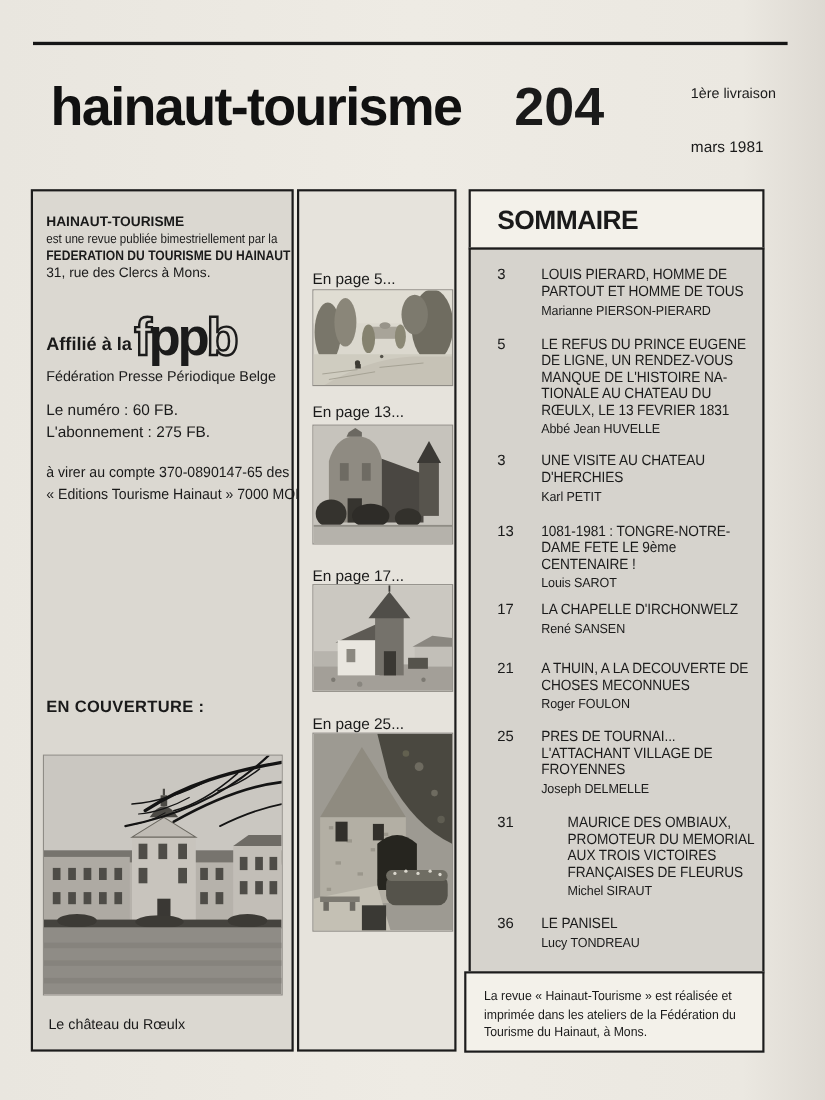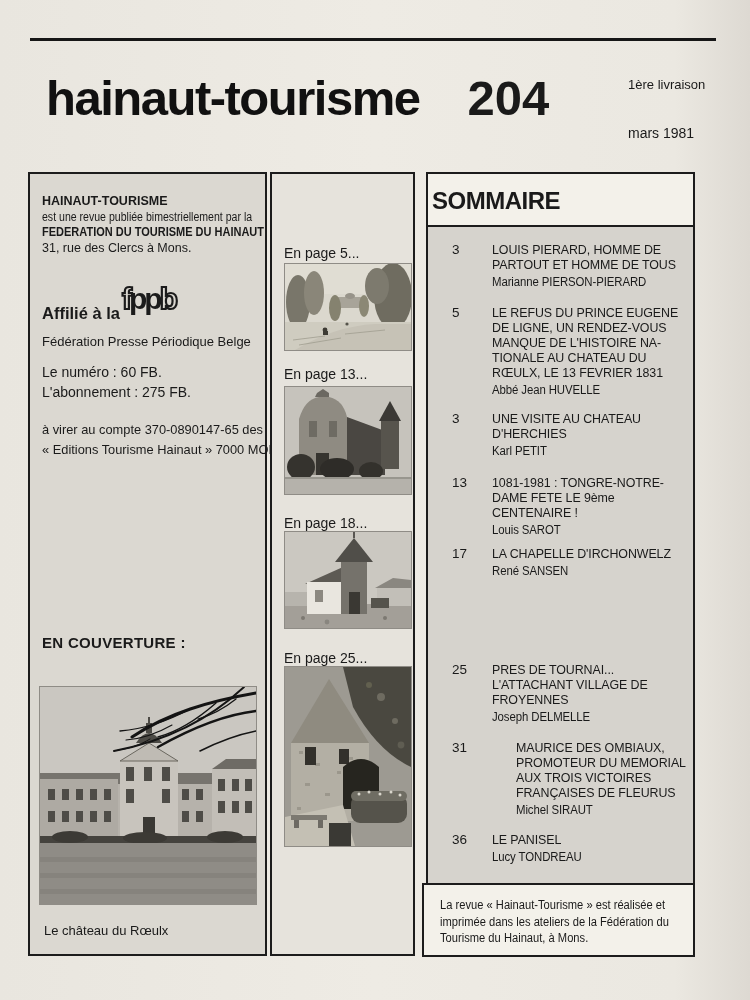--- a/index.html
+++ b/index.html
@@ -23,21 +23,21 @@
   .box{position:absolute;border:2px solid #1c1c1c;}
   .fit88{display:inline-block;transform:scaleX(0.88);transform-origin:0 50%;white-space:pre;}
   .fit95{display:inline-block;transform:scaleX(0.95);transform-origin:0 50%;white-space:pre;}
   .masthead-title{
     font-size:49px;font-weight:bold;letter-spacing:-1.5px;line-height:1;color:#111;
   }
   .masthead-issue{font-size:49px;font-weight:bold;letter-spacing:0;margin-left:48px;}
   .mast-right{font-size:13px;line-height:1;}
   .pub-line{font-size:12px;line-height:15.5px;}
   .pub-name{font-weight:bold;font-size:12.5px;}
-  .logo-wrap{font-weight:bold;font-size:30px;letter-spacing:-3px;line-height:1;}
+  .logo-wrap{font-weight:bold;font-size:48px;letter-spacing:-3px;line-height:1;}
   .logo-outline{color:transparent;-webkit-text-stroke:2.2px #1b1b1b;}
   .logo-solid{color:#1b1b1b;}
   .toc-title{font-size:13.5px;line-height:15px;letter-spacing:-0.1px;white-space:pre;
     transform:scaleX(0.92);transform-origin:0 0;}
   .toc-author{font-size:12px;margin-top:3px;letter-spacing:-0.1px;white-space:pre;
     transform:scaleX(0.95);transform-origin:0 0;}
   .toc-num{font-size:13.5px;position:absolute;left:24px;top:0;}
   .toc-entry{position:absolute;left:0;width:100%;}
   .toc-body{margin-left:64px;margin-right:24px;}
   .preview-label{font-size:14px;letter-spacing:0;}
@@ -192,21 +192,21 @@
       <rect x="24" y="34" width="8" height="16" fill="#6e6b63"></rect>
       <rect x="44" y="34" width="8" height="16" fill="#6e6b63"></rect>
       <ellipse cx="16" cy="80" rx="14" ry="13" fill="#35332e"></ellipse>
       <ellipse cx="52" cy="82" rx="17" ry="11" fill="#2e2c28"></ellipse>
       <ellipse cx="86" cy="84" rx="12" ry="9" fill="#33312c"></ellipse>
       <rect x="0" y="90" width="126" height="17" fill="#b5b2ab"></rect>
       <line x1="0" y1="91" x2="126" y2="91" stroke="#8f8c85" stroke-width="1.5"></line>
     </svg>
   </div>
 
-  <div class="abs preview-label" style="left:12px;top:341px;">En page 18...</div>
+  <div class="abs preview-label" style="left:12px;top:341px;">En page 17...</div>
   <div class="abs photo" style="left:12px;top:357px;width:128px;height:98px;">
     <svg width="126" height="96" viewBox="0 0 126 96" preserveAspectRatio="none">
       <rect width="126" height="96" fill="#cbc8c1"></rect>
       <rect x="0" y="72" width="126" height="24" fill="#a39f98"></rect>
       <rect x="0" y="60" width="28" height="14" fill="#b7b4ad"></rect>
       <rect x="92" y="56" width="34" height="18" fill="#c2bfb8"></rect>
       <polygon points="90,56 126,56 126,48 108,46" fill="#8a8780"></polygon>
       <polygon points="20,52 58,35 58,52" fill="#5d5a54"></polygon>
       <rect x="22" y="50" width="38" height="32" fill="#e9e6df"></rect>
       <rect x="56" y="28" width="26" height="54" fill="#75726b"></rect>
@@ -257,21 +257,21 @@
       <polygon points="0,150 58,138 70,179 0,179" fill="#c4c0b4"></polygon>
       <rect x="44" y="156" width="22" height="23" fill="#3a3934"></rect>
       <rect x="6" y="148" width="36" height="5" fill="#7c7971"></rect>
       <rect x="9" y="153" width="5" height="8" fill="#6d6a63"></rect>
       <rect x="33" y="153" width="5" height="8" fill="#6d6a63"></rect>
     </svg>
   </div>
 </div>
 
 <div class="box" style="left:426px;top:172px;width:269px;height:55px;background:var(--box-white);">
-  <div class="abs" style="left:4px;top:13px;font-size:24px;font-weight:bold;letter-spacing:-0.5px;">SOMMAIRE</div>
+  <div class="abs" style="left:24px;top:13px;font-size:24px;font-weight:bold;letter-spacing:-0.5px;">SOMMAIRE</div>
 </div>
 
 <div class="box" style="left:426px;top:225px;width:269px;height:660px;background:var(--som-gray);">
 
   <div class="toc-entry" style="top:15px;">
     <div class="toc-num">3</div>
     <div class="toc-body">
       <div class="toc-title">LOUIS PIERARD, HOMME DE
 PARTOUT ET HOMME DE TOUS</div>
       <div class="toc-author">Marianne PIERSON-PIERARD</div>
@@ -310,20 +310,28 @@
   </div>
 
   <div class="toc-entry" style="top:319px;">
     <div class="toc-num">17</div>
     <div class="toc-body">
       <div class="toc-title">LA CHAPELLE D'IRCHONWELZ</div>
       <div class="toc-author">René SANSEN</div>
     </div>
   </div>
 
+  <div class="toc-entry" style="top:373px;">
+    <div class="toc-num">21</div>
+    <div class="toc-body">
+      <div class="toc-title">A THUIN, A LA DECOUVERTE DE
+CHOSES MECONNUES</div>
+      <div class="toc-author">Roger FOULON</div>
+    </div>
+  </div>
 
   <div class="toc-entry" style="top:435px;">
     <div class="toc-num">25</div>
     <div class="toc-body">
       <div class="toc-title">PRES DE TOURNAI...
 L'ATTACHANT VILLAGE DE
 FROYENNES</div>
       <div class="toc-author">Joseph DELMELLE</div>
     </div>
   </div>

